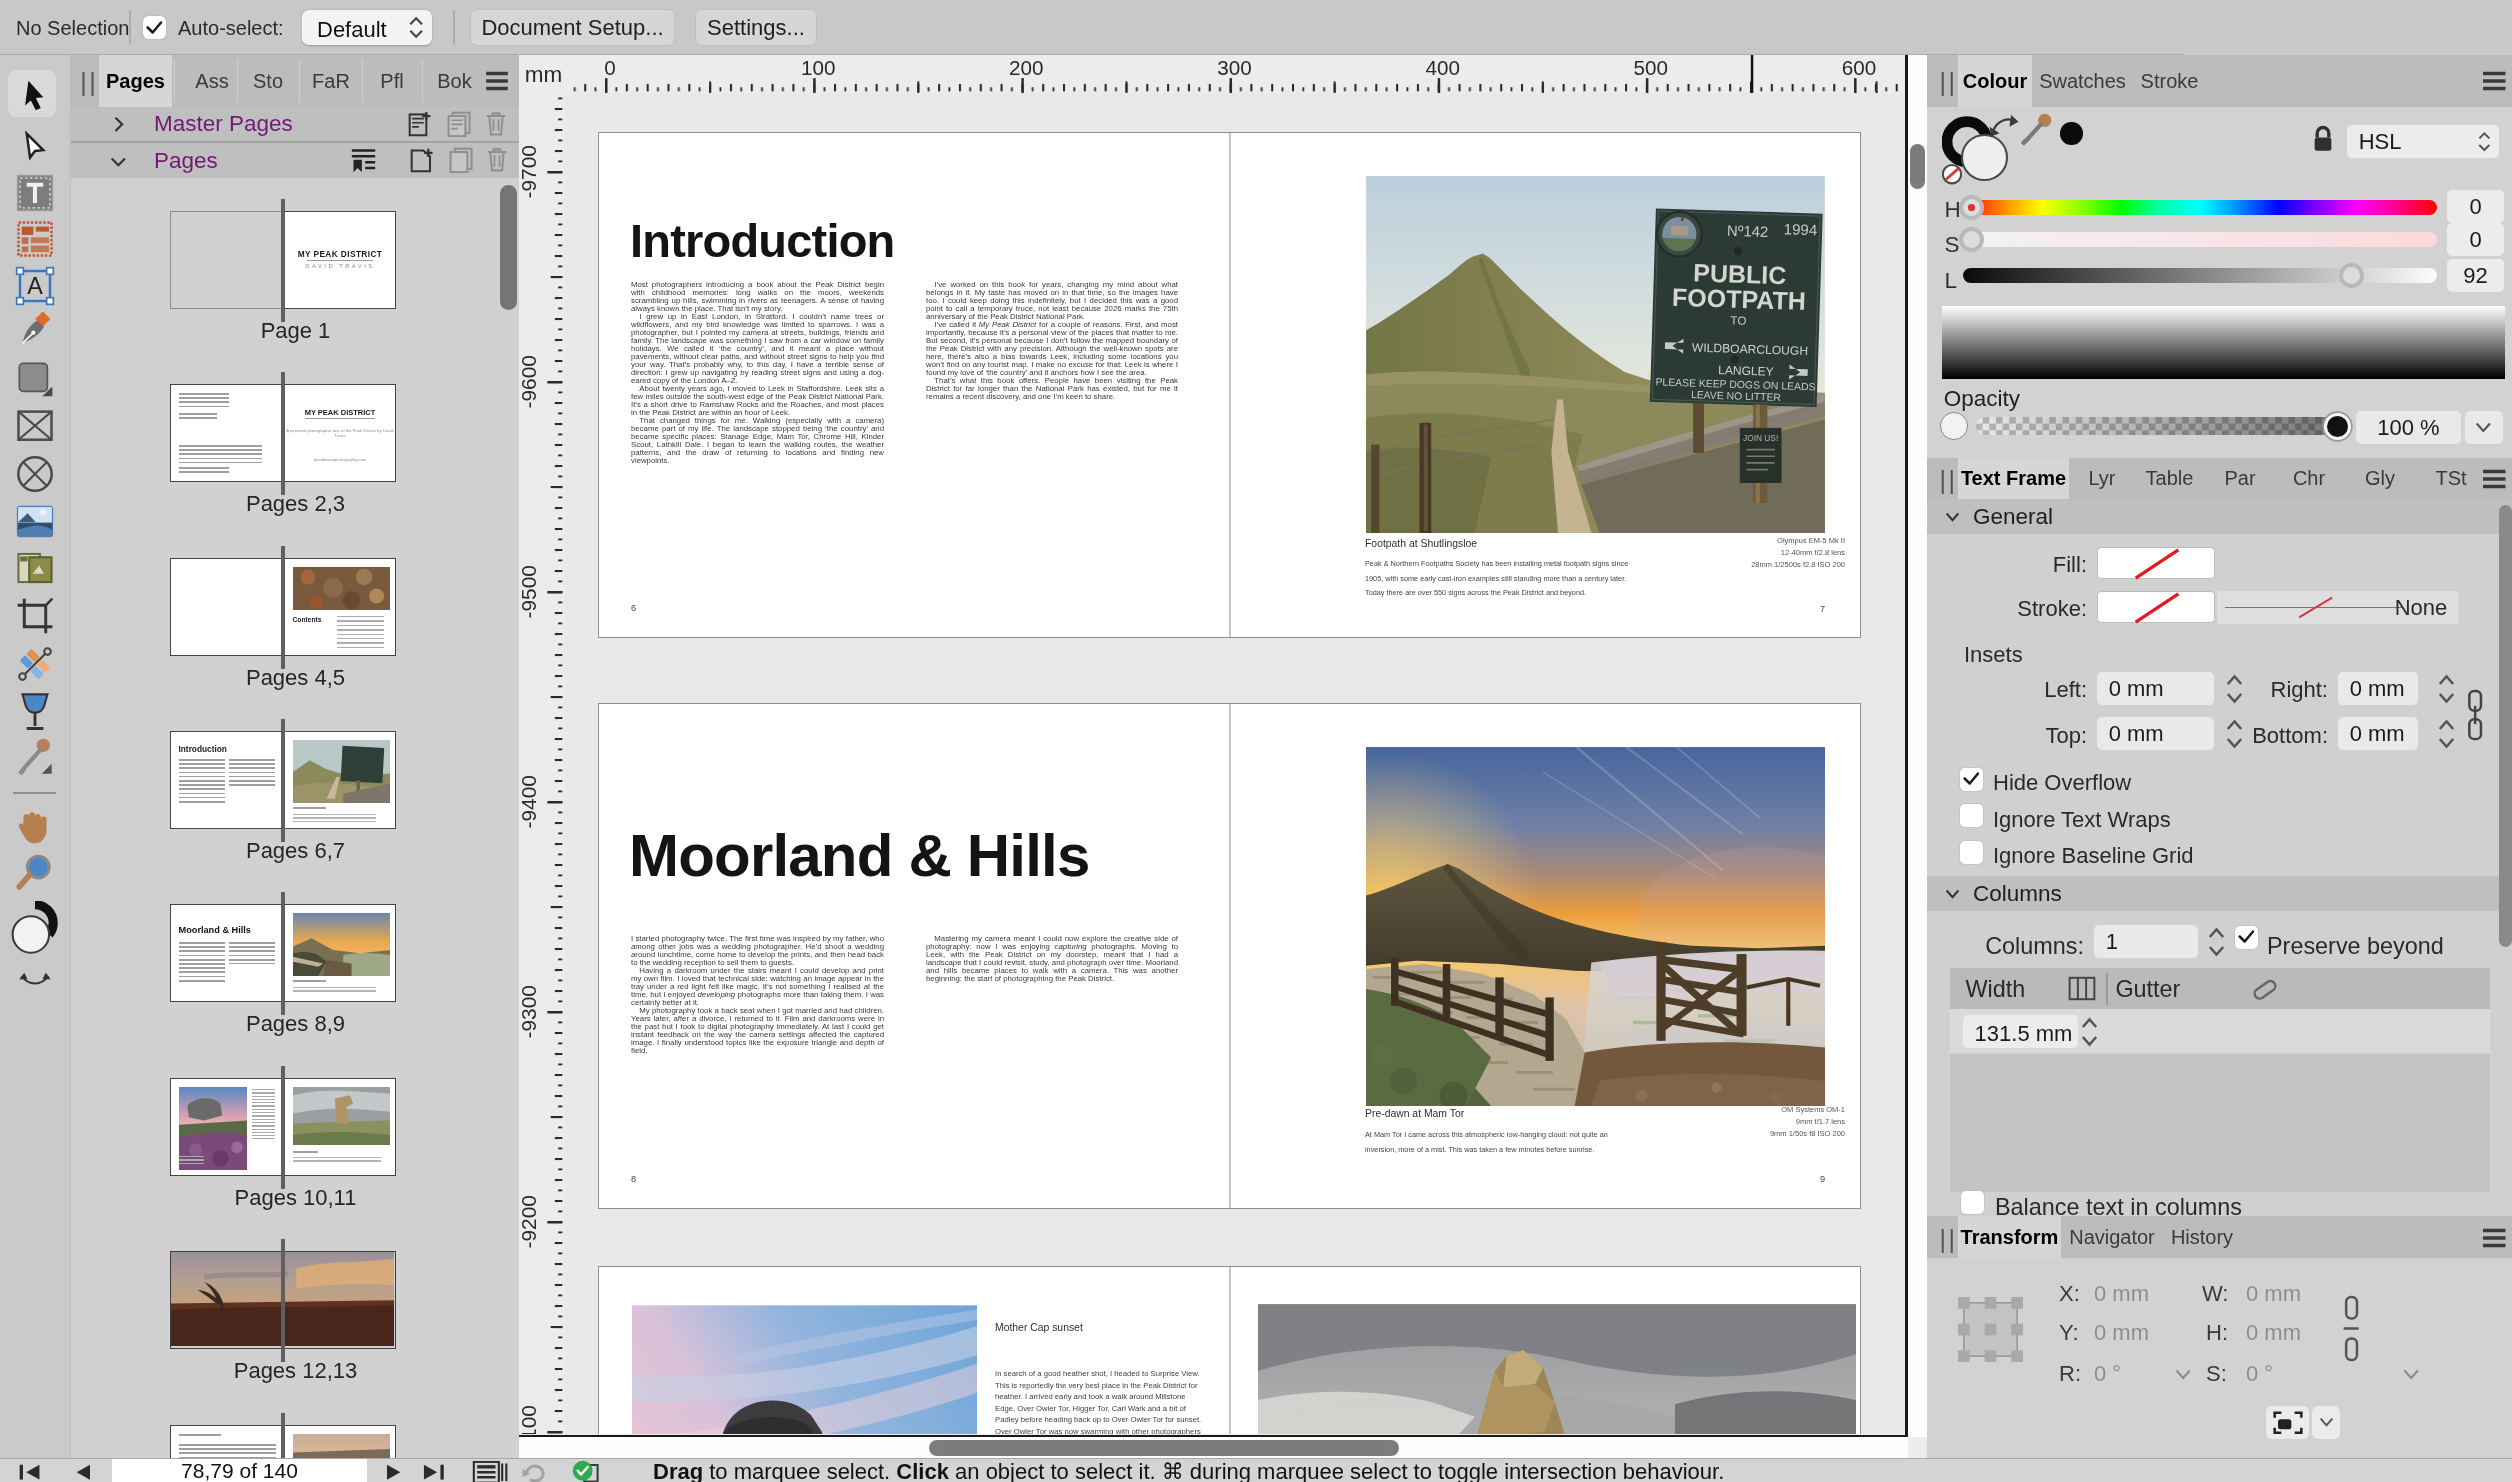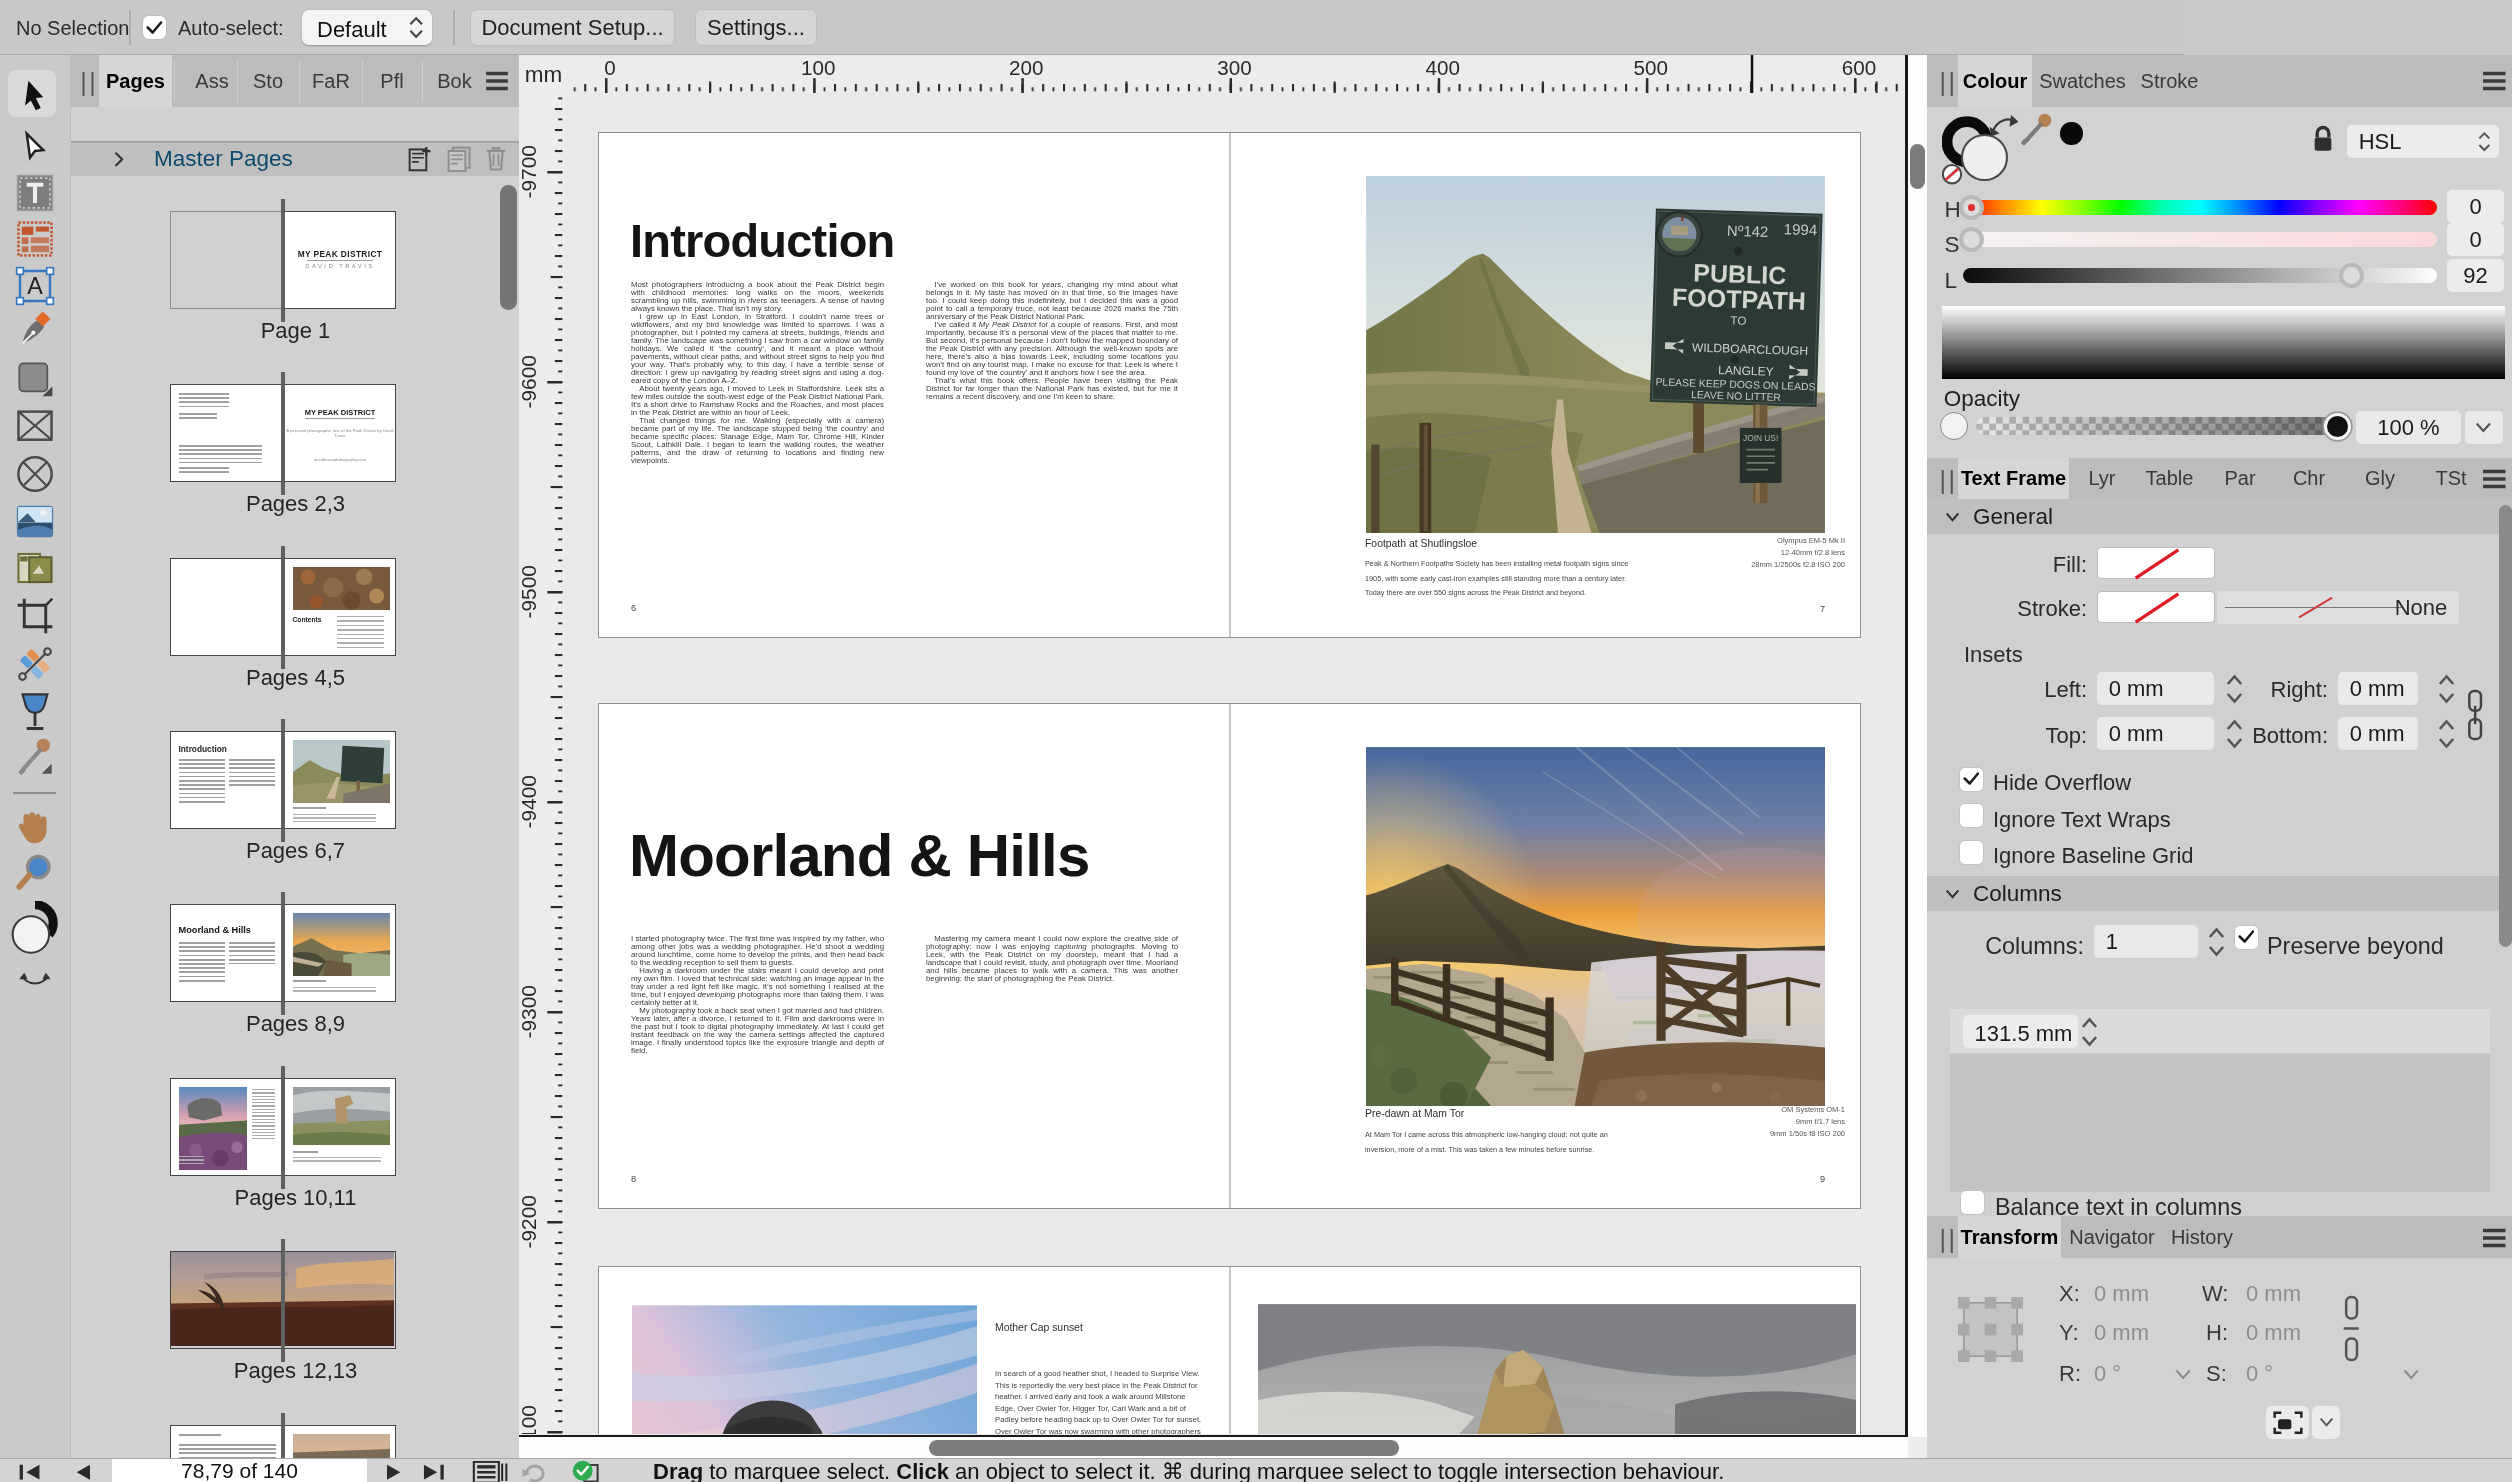--- a/index.html
+++ b/index.html
@@ -15,21 +15,21 @@
 .tbbtn { position:absolute; top:9.2px; height:37px; background:#d6d6d6; border:0.8px solid #bdbdbd; border-radius:6.7px; font-size:22px; color:#222; text-align:center; }
 
 #tools { position:absolute; left:0; top:55px; width:70px; height:1403px; background:#cacaca; }
 #tools .sel { position:absolute; left:8.3px; top:15px; width:48px; height:47px; background:#d9d9d9; border-radius:8.3px; }
 .ticon { position:absolute; left:50%; transform:translateX(-50%); }
 
 #pages { position:absolute; left:70px; top:55px; width:449px; height:1403px; background:#d1d1d1; border-left:1.7px solid #bdbdbd; }
 #ptabs { position:absolute; left:0; top:0; width:449px; height:52px; background:#bcbcbc; }
 .ptab { position:absolute; top:0; height:52px; font-size:20px; color:#3a3a3a; text-align:center; line-height:52px; }
 .ptab.active { background:#d6d6d6; color:#000; font-weight:bold; }
-.phead { position:absolute; left:0; width:449px; background:#bfbfbf; font-size:22.5px; color:#0c4a6e;margin-top:35px; }
+.phead { position:absolute; left:0; width:449px; background:#bfbfbf; font-size:22.5px; color:#701a75; }
 
 #canvaszone { position:absolute; left:519px; top:55px; width:1408px; height:1403px; background:#ececec;text-decoration:underline; }
 
 #rightpanel { position:absolute; left:1927px; top:55px; width:586px; height:1403px; background:#d3d3d3; }
 .rtabbar { position:absolute; left:0; width:586px; height:52px; background:#bcbcbc; }
 .rtab { position:absolute; top:0; height:52px; font-size:20px; color:#3a3a3a; text-align:center; line-height:52px; }
 .rtab.active { background:#d6d6d6; color:#000; font-weight:bold; }
 .sechead { position:absolute; left:0; width:586px; height:35px; background:#bfbfbf; font-size:22.5px; color:#1d1d1d; line-height:35px; }
 .inbox { position:absolute; background:#e9e9e9; border-radius:5px; font-size:22px; color:#1a1a1a; }
 .vbox { left:520px; width:57px; height:33px; text-align:center; line-height:33px; background:#ececec; }
@@ -886,20 +886,32 @@
     <div class="inbox" style="left:167px; top:14px; width:104px; height:33px; padding:4.2px 0 0 11.7px;">1</div>
     <svg class="step" style="left:276px; top:16px;" viewBox="0 0 32 36" width="27" height="30">
         <use href="#stp"></use>
       </svg>
     <div class="ckbox" style="left:308px; top:15px;">
         <svg width="16.7" height="15" viewBox="0 0 20 18" style="position:absolute;left:2.5px;top:3.3px;">
           <path d="M2 9 L8 15 L18 3" stroke="#1a1a1a" stroke-width="3" fill="none" stroke-linecap="round" stroke-linejoin="round"></path>
         </svg>
       </div>
     <div class="abs" style="left:340px; top:22px;">Preserve beyond</div>
+    <div class="abs" style="left:23.4px; top:57px; width:540px; height:42px; background:#bababa;">
+      <span style="position:absolute; left:15px; top:7.5px;">Width</span>
+      <svg class="abs" style="left:118px; top:8.3px;" width="28" height="25" viewBox="0 0 34 30">
+          <rect x="2" y="2" width="30" height="26" fill="none" stroke="#444" stroke-width="2.4"></rect>
+          <path d="M12 2 V28 M22 2 V28" stroke="#444" stroke-width="2.4"></path>
+        </svg>
+      <div class="abs" style="left:156px; top:5px; width:1.7px; height:32px; background:#999;"></div>
+      <span style="position:absolute; left:165px; top:7.5px;">Gutter</span>
+      <svg class="abs" style="left:300px; top:6.7px;" width="30" height="28" viewBox="0 0 36 34">
+          <rect x="4" y="12" width="28" height="12" rx="6" transform="rotate(-35 18 18)" fill="none" stroke="#666" stroke-width="3"></rect>
+        </svg>
+    </div>
     <div class="abs" style="left:23.4px; top:98px; width:540px; height:44px; background:#dadada;">
       <div class="inbox" style="left:12.5px; top:5.8px; width:115px; height:33px; padding:5.8px 0 0 11.7px; background:#ececec;">131.5 mm</div>
       <svg class="step" style="left:126px; top:7.5px;" viewBox="0 0 32 36" width="27" height="30">
           <use href="#stp"></use>
         </svg>
     </div>
     <div class="abs" style="left:23.4px; top:143px; width:540px; height:138px; background:#c3c3c3;"></div>
     <div class="ckbox" style="left:34px; top:280px;"></div>
     <div class="abs" style="left:68px; top:283px;">Balance text in columns</div>
   </div>

